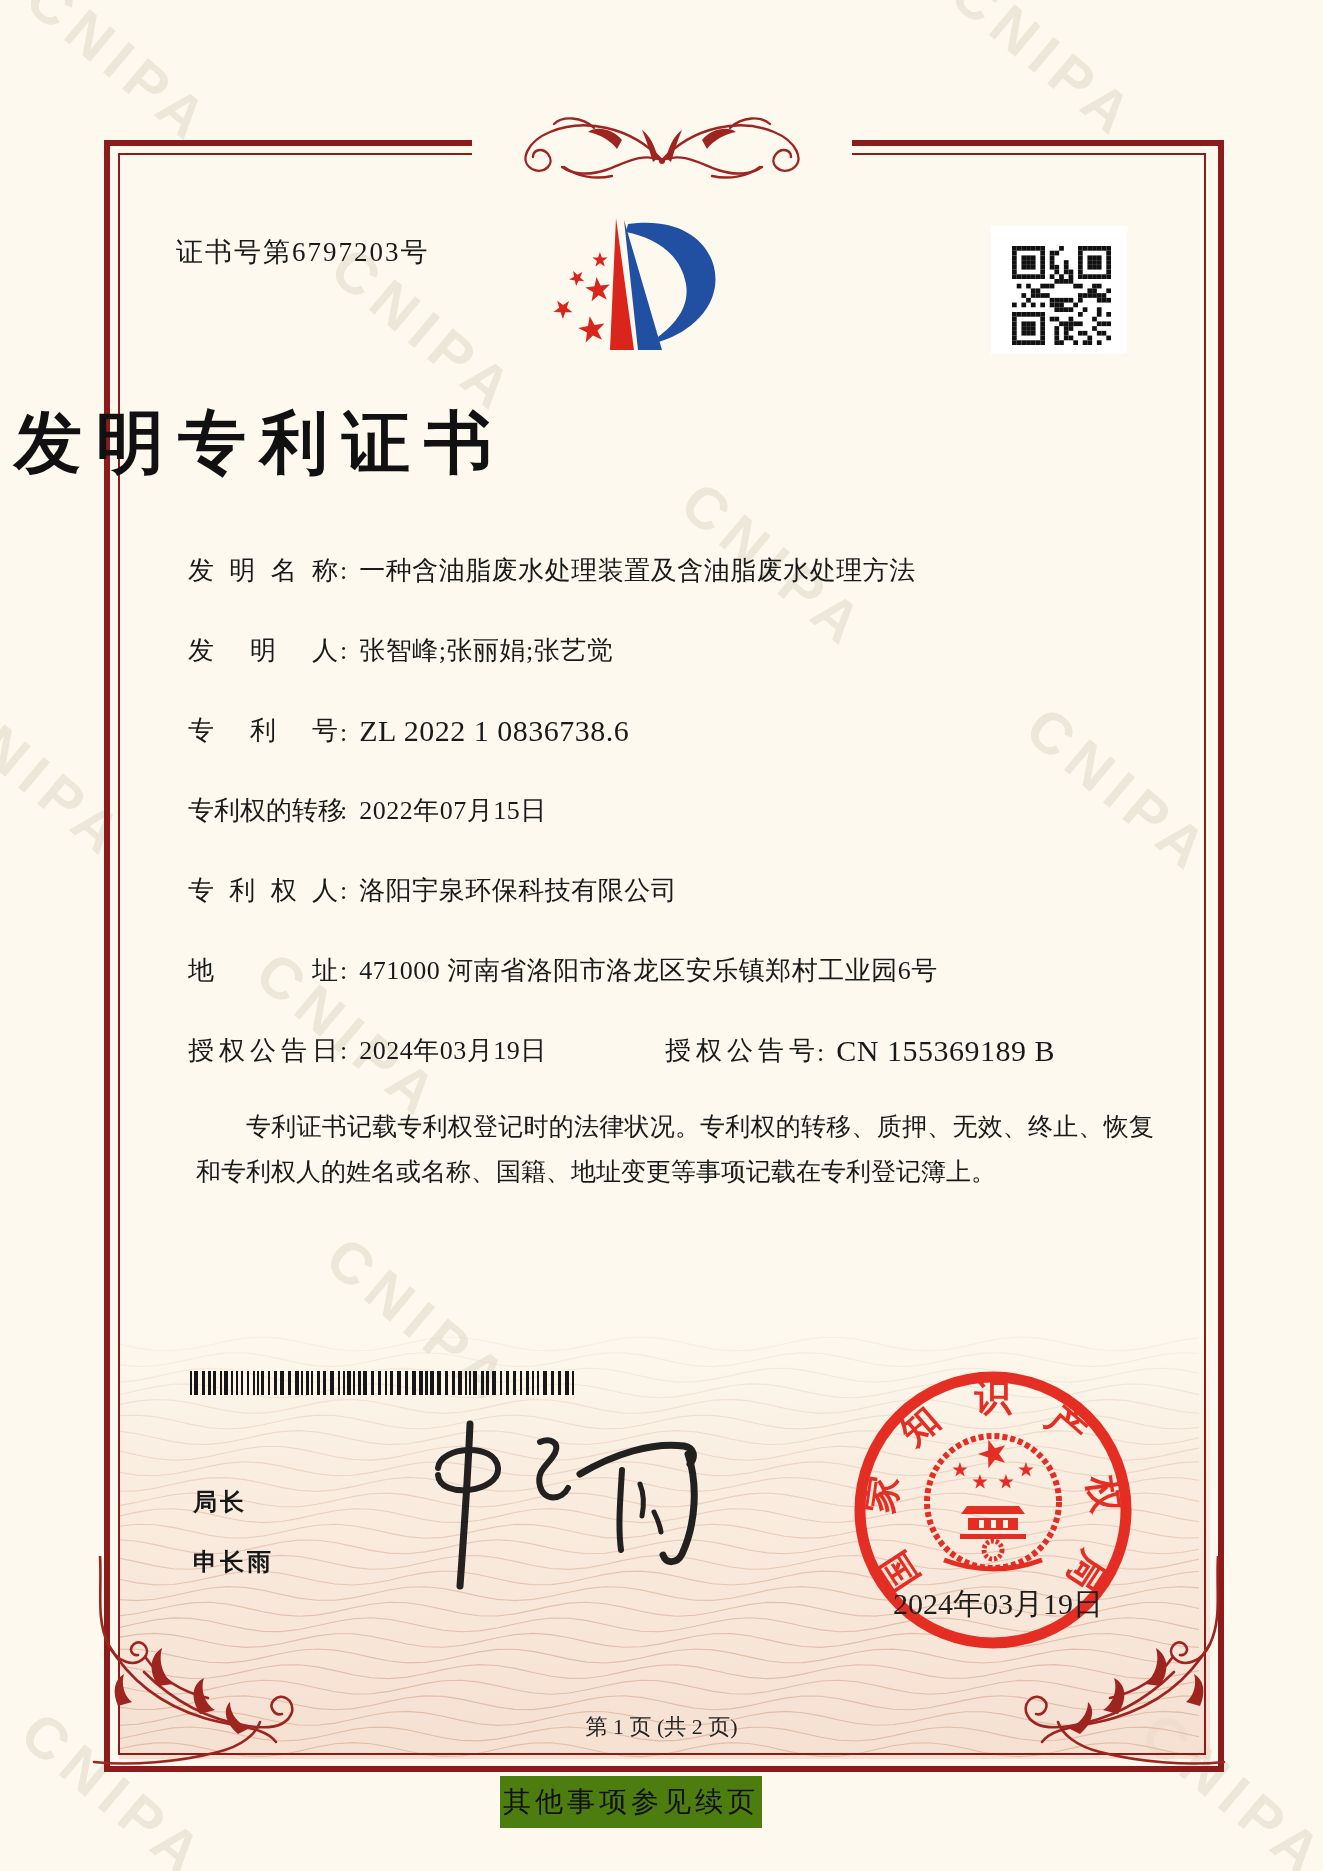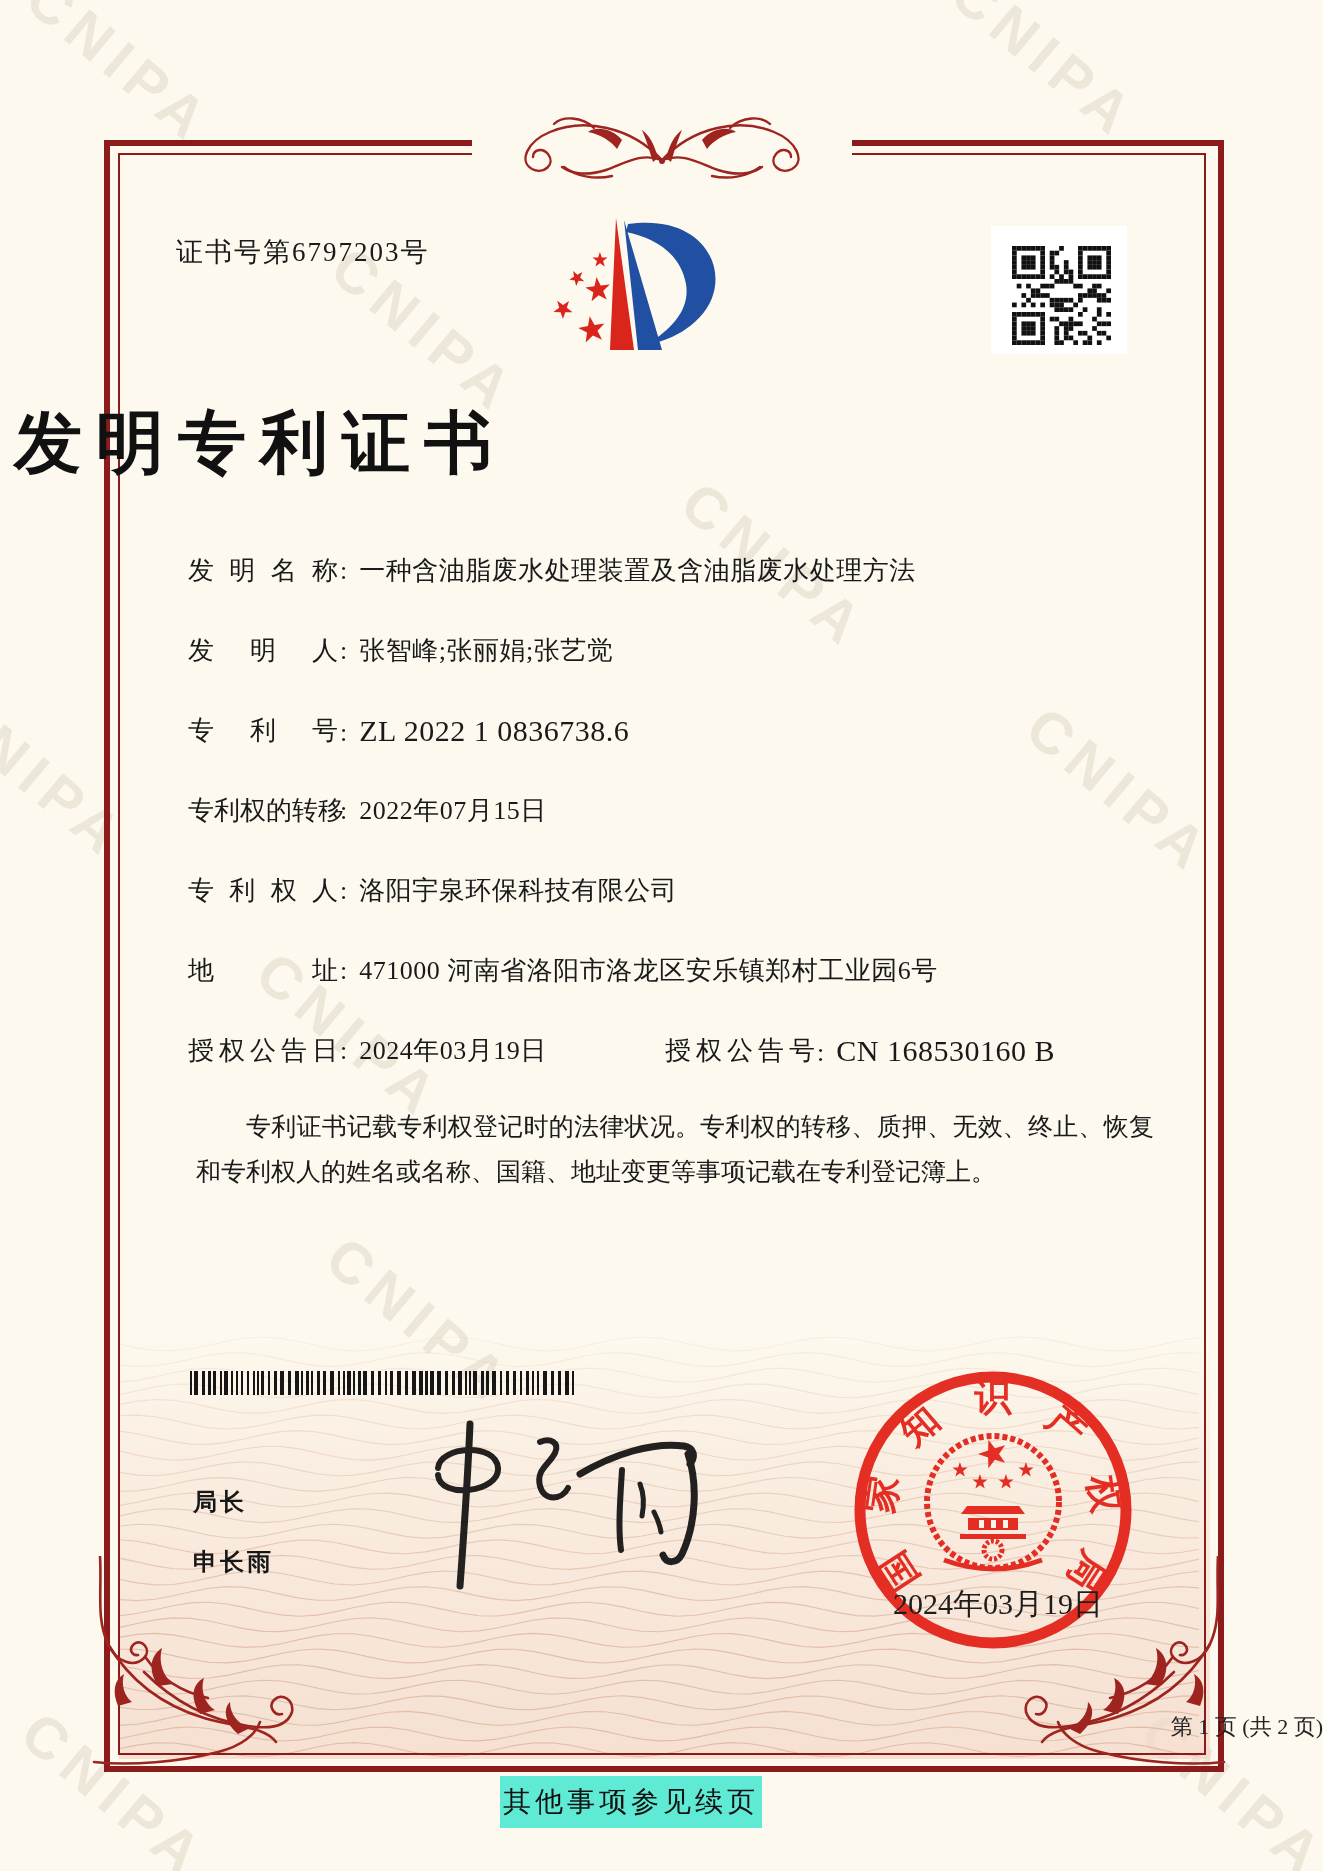--- a/index.html
+++ b/index.html
@@ -77,25 +77,25 @@
     font-family:"Liberation Sans","DejaVu Sans",sans-serif;
     font-weight:700;font-size:24px;color:#171717;letter-spacing:3px;
   }
   .officer-title{top:1486px;}
   .officer-name{top:1546px;}
   .signature{position:absolute;left:390px;top:1412px;z-index:5;}
   .seal{position:absolute;left:848px;top:1362px;z-index:6;opacity:0.96;}
   .seal-char{font-size:37px;font-weight:700;}
   .page-footer{
     position:absolute;left:0;right:0;top:1712px;z-index:5;
-    text-align:right;font-size:22px;color:#222;
+    text-align:center;font-size:22px;color:#222;
   }
   .continuation{
     position:absolute;left:500px;top:1776px;width:262px;height:52px;z-index:5;
-    background:#5eead4;text-align:center;line-height:52px;
+    background:#4d7c0f;text-align:center;line-height:52px;
     font-size:28px;letter-spacing:4px;color:#111;
   }
 </style>
 </head>
 <body>
 
 <div class="page">
 
   <div class="wm-layer" id="wm-layer">
       <span class="wm" style="left: 120px; top: 60px;">CNIPA</span>
@@ -432,21 +432,21 @@
   </div>
   <div class="row" style="top:873px">
     <span class="f-label">专利权人</span><span class="f-colon">:</span><span class="f-value">洛阳宇泉环保科技有限公司</span>
   </div>
   <div class="row" style="top:953px">
     <span class="f-label">地址</span><span class="f-colon">:</span><span class="f-value">471000 河南省洛阳市洛龙区安乐镇郑村工业园6号</span>
   </div>
   <div class="row" style="top:1033px">
     <span class="f-label">授权公告日</span><span class="f-colon">:</span><span class="f-value">2024年03月19日</span>
     <span class="row-g2">
-      <span class="f-label">授权公告号</span><span class="f-colon">:</span><span class="f-value v-lat">CN 168530160 B</span>
+      <span class="f-label">授权公告号</span><span class="f-colon">:</span><span class="f-value v-lat">CN 155369189 B</span>
     </span>
   </div>
 
   <div class="paras">
     <p>专利证书记载专利权登记时的法律状况。专利权的转移、质押、无效、终止、恢复和专利权人的姓名或名称、国籍、地址变更等事项记载在专利登记簿上。</p>
   </div>
 
   <svg class="barcode" id="barcode" width="390" height="24">
       <rect x="0" y="0" width="2" height="24" fill="#161616"></rect>
       <rect x="4" y="0" width="4" height="24" fill="#161616"></rect>

